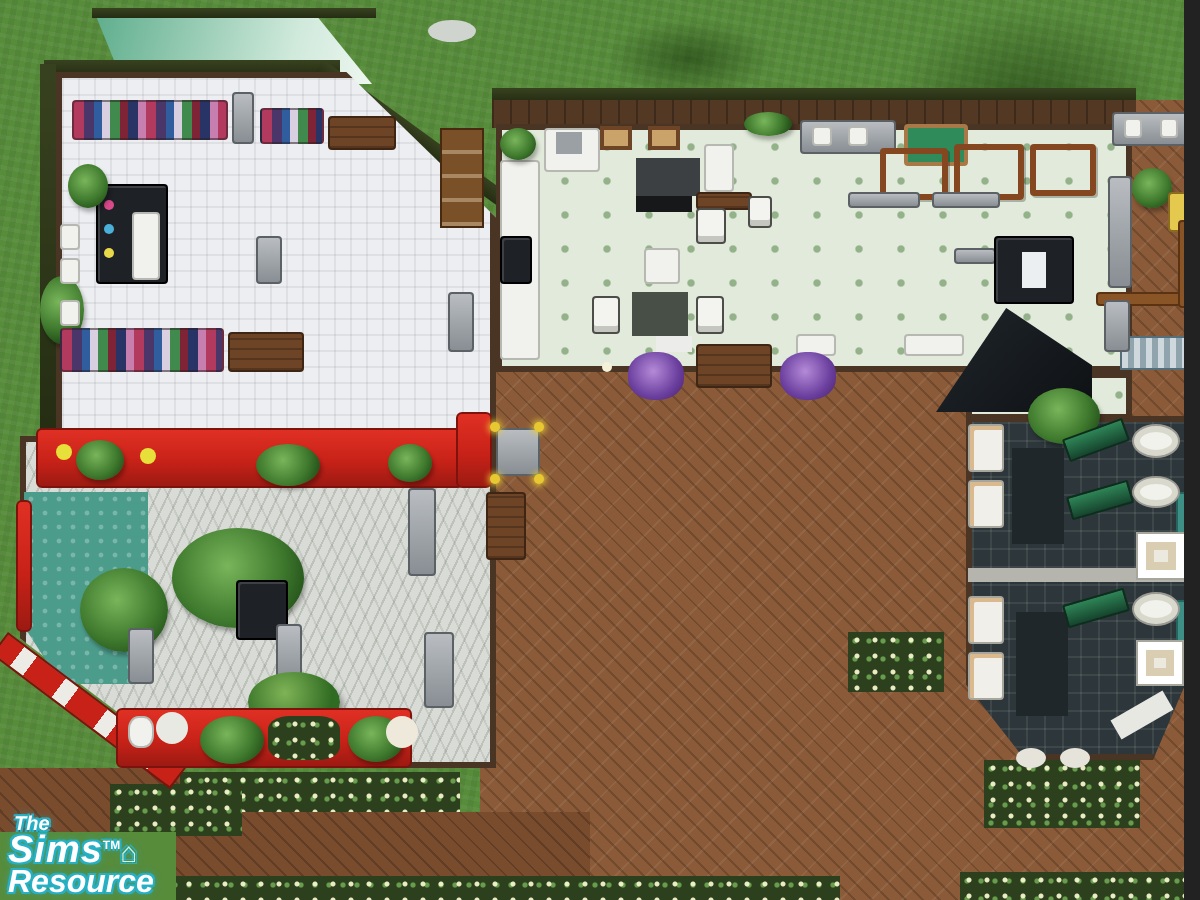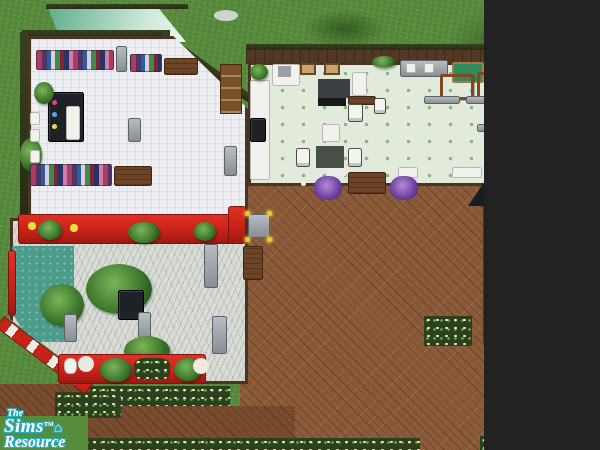--- a/index.html
+++ b/index.html
@@ -1,18 +1,18 @@
 <!DOCTYPE html>
 <html style="--grass: #578c3b; --grass_dark: #48742f; --wood: #8b5b39; --wood_dark: #7a4c2e; --wall: #4a3424; --tile_white: #edeef2; --marble: #d9dcd6; --tile_green: #e2ebdb; --tile_dark: #2d373b; --red: #c82218; --teal_carpet: #4c9c8c; --teal_wall: #3e8f85; --teal_lawn: #7cc3a4; --hedge: #38411f; --flowerbed: #2c401d; --plant_green: #3f7a2e; --purple: #8259ac; --yellow: #e8c832; --logo_teal: #27b0c4;"><head>
 <meta charset="utf-8">
 <style>
   html,body{margin:0;padding:0;background:#222;}
   #scene{
-    position:relative;width:484px;height:450px;overflow:hidden;
-    font-family:Liberation Serif, serif;
+    position:relative;width:592px;height:450px;overflow:hidden;
+    font-family:Liberation Sans, sans-serif;
     background-color:var(--grass,#578c3b);
     background-image:
       repeating-linear-gradient(100deg, rgba(0,0,0,.05) 0 3px, transparent 3px 6px),
       repeating-linear-gradient(10deg, rgba(255,255,255,.04) 0 2px, transparent 2px 5px);
   }
   .obj{position:absolute;box-sizing:border-box;}
   .patch{background:radial-gradient(ellipse at center, rgba(18,45,8,.5), transparent 65%);}
   .grass2{background:var(--grass);}
   .wood{background-color:var(--wood);background-image:
       repeating-linear-gradient(45deg, rgba(0,0,0,.18) 0 1px, transparent 1px 6px),

